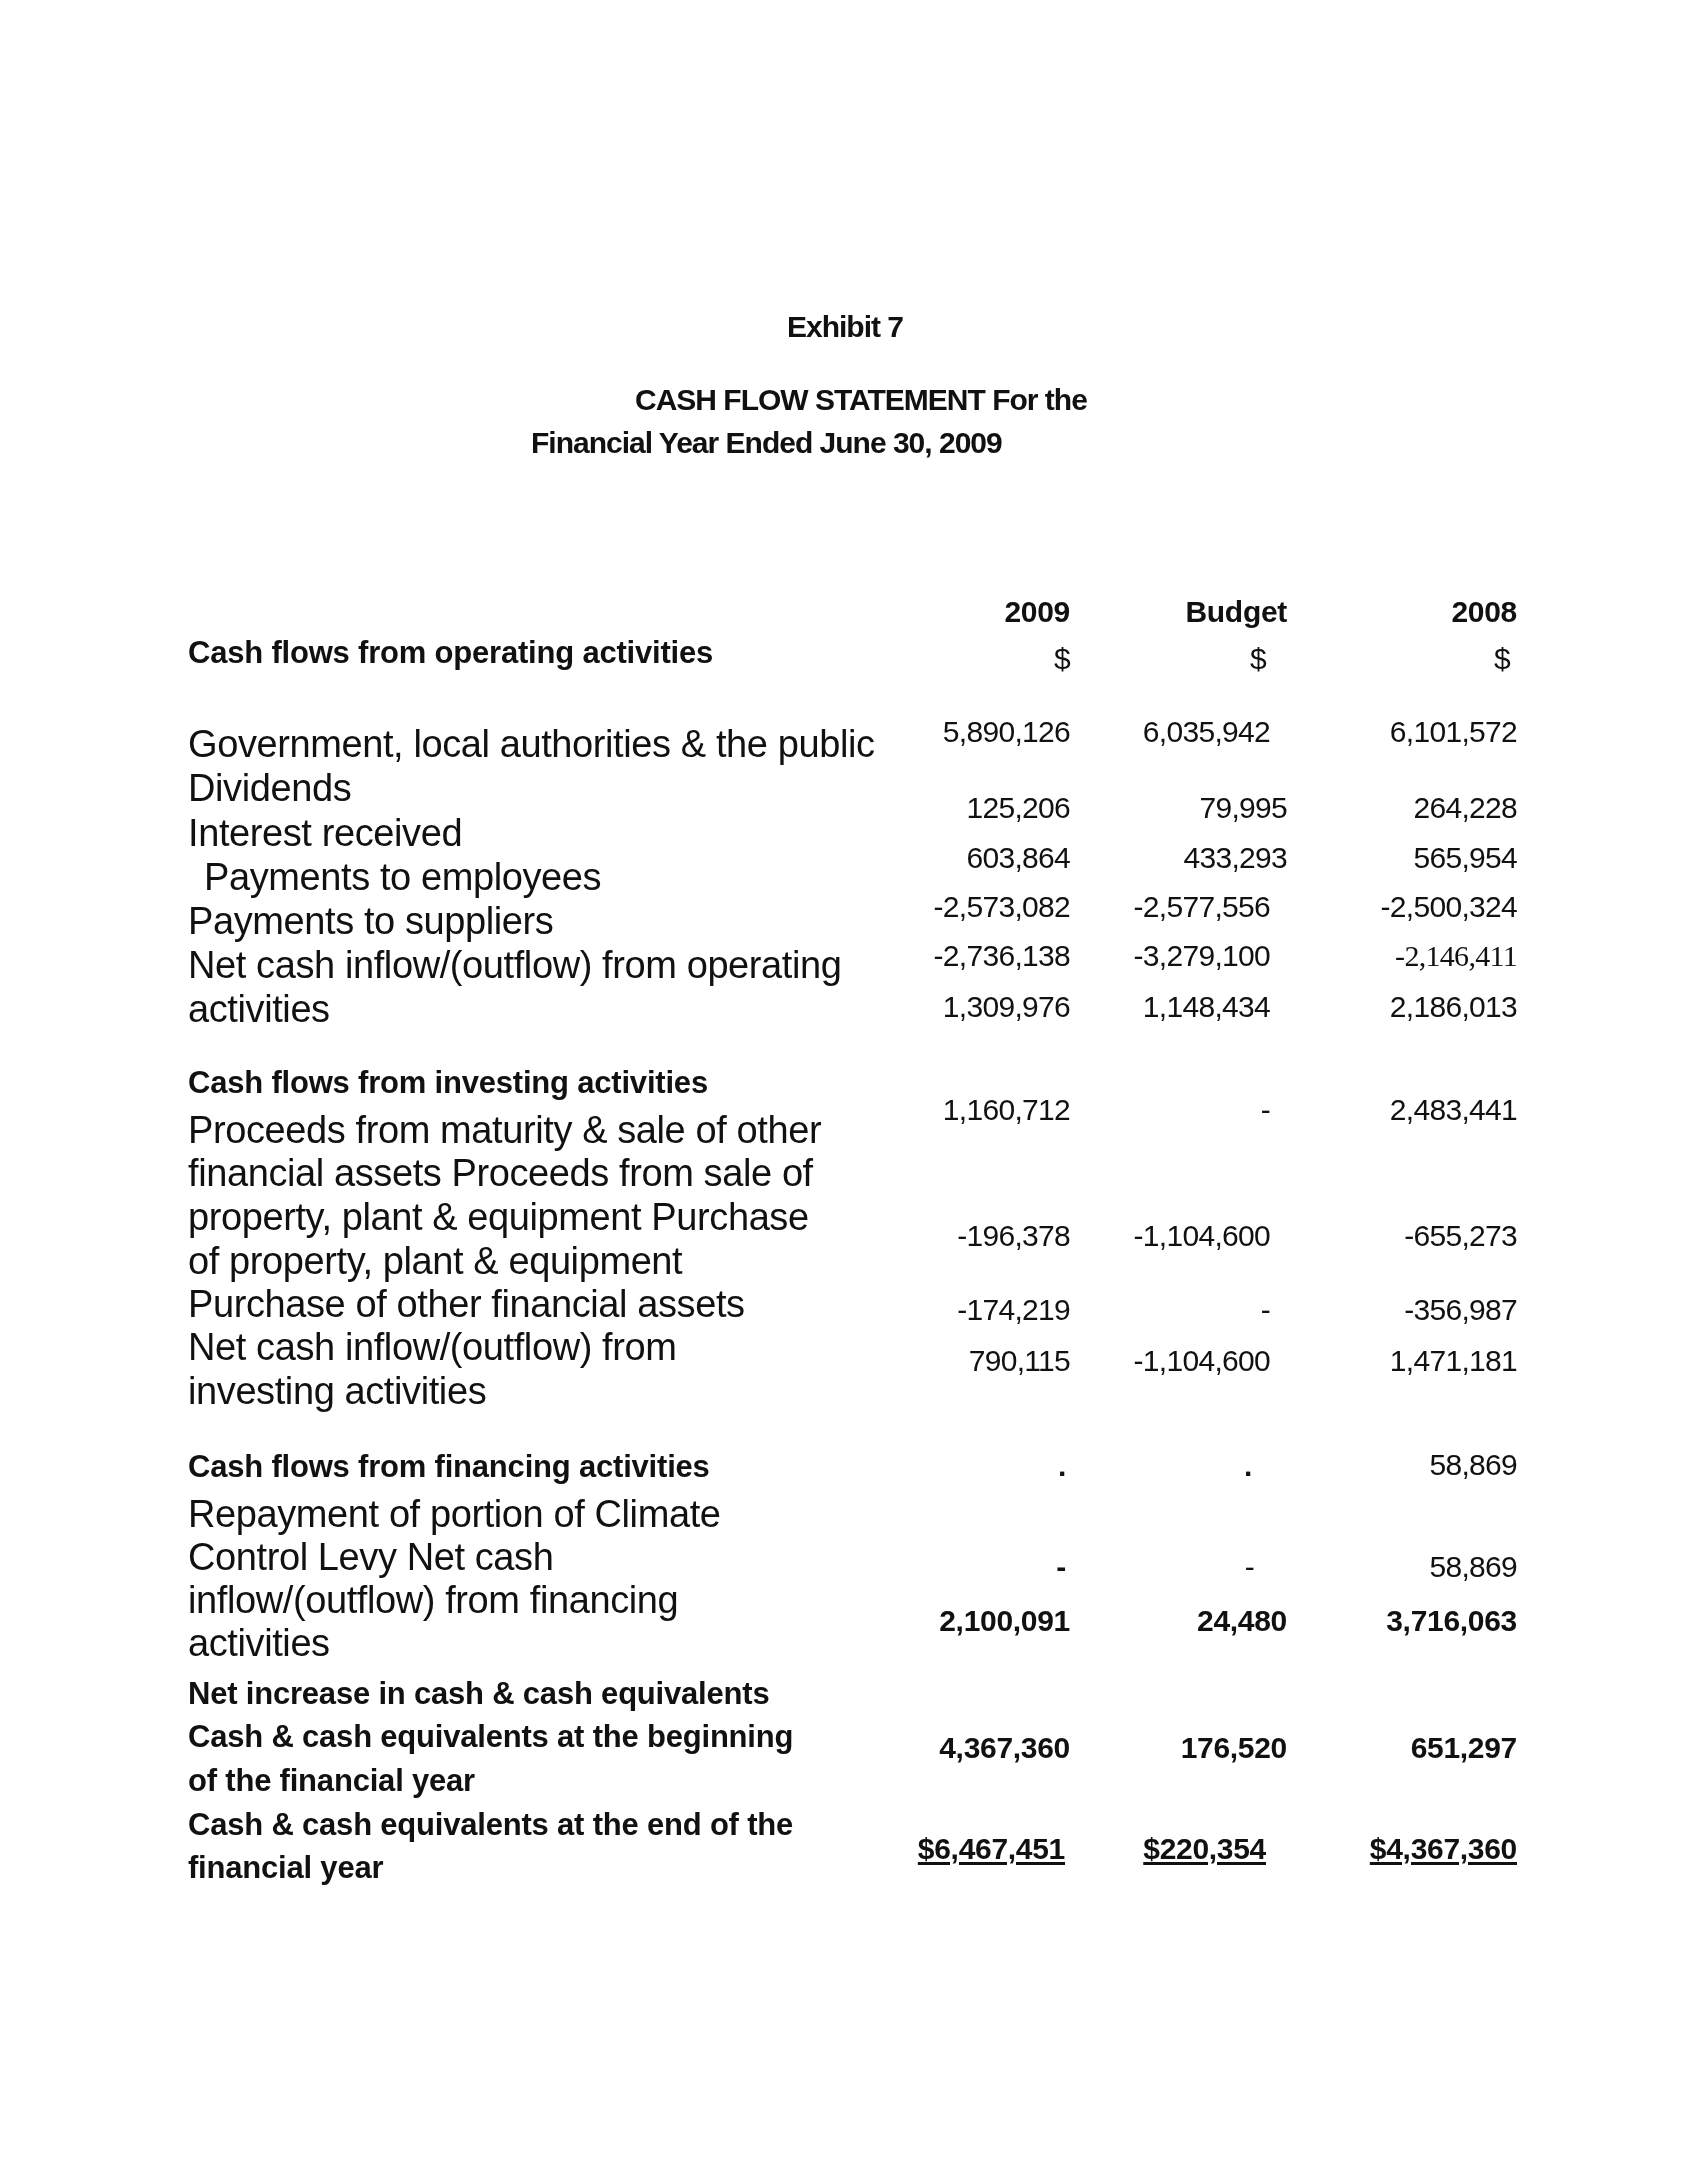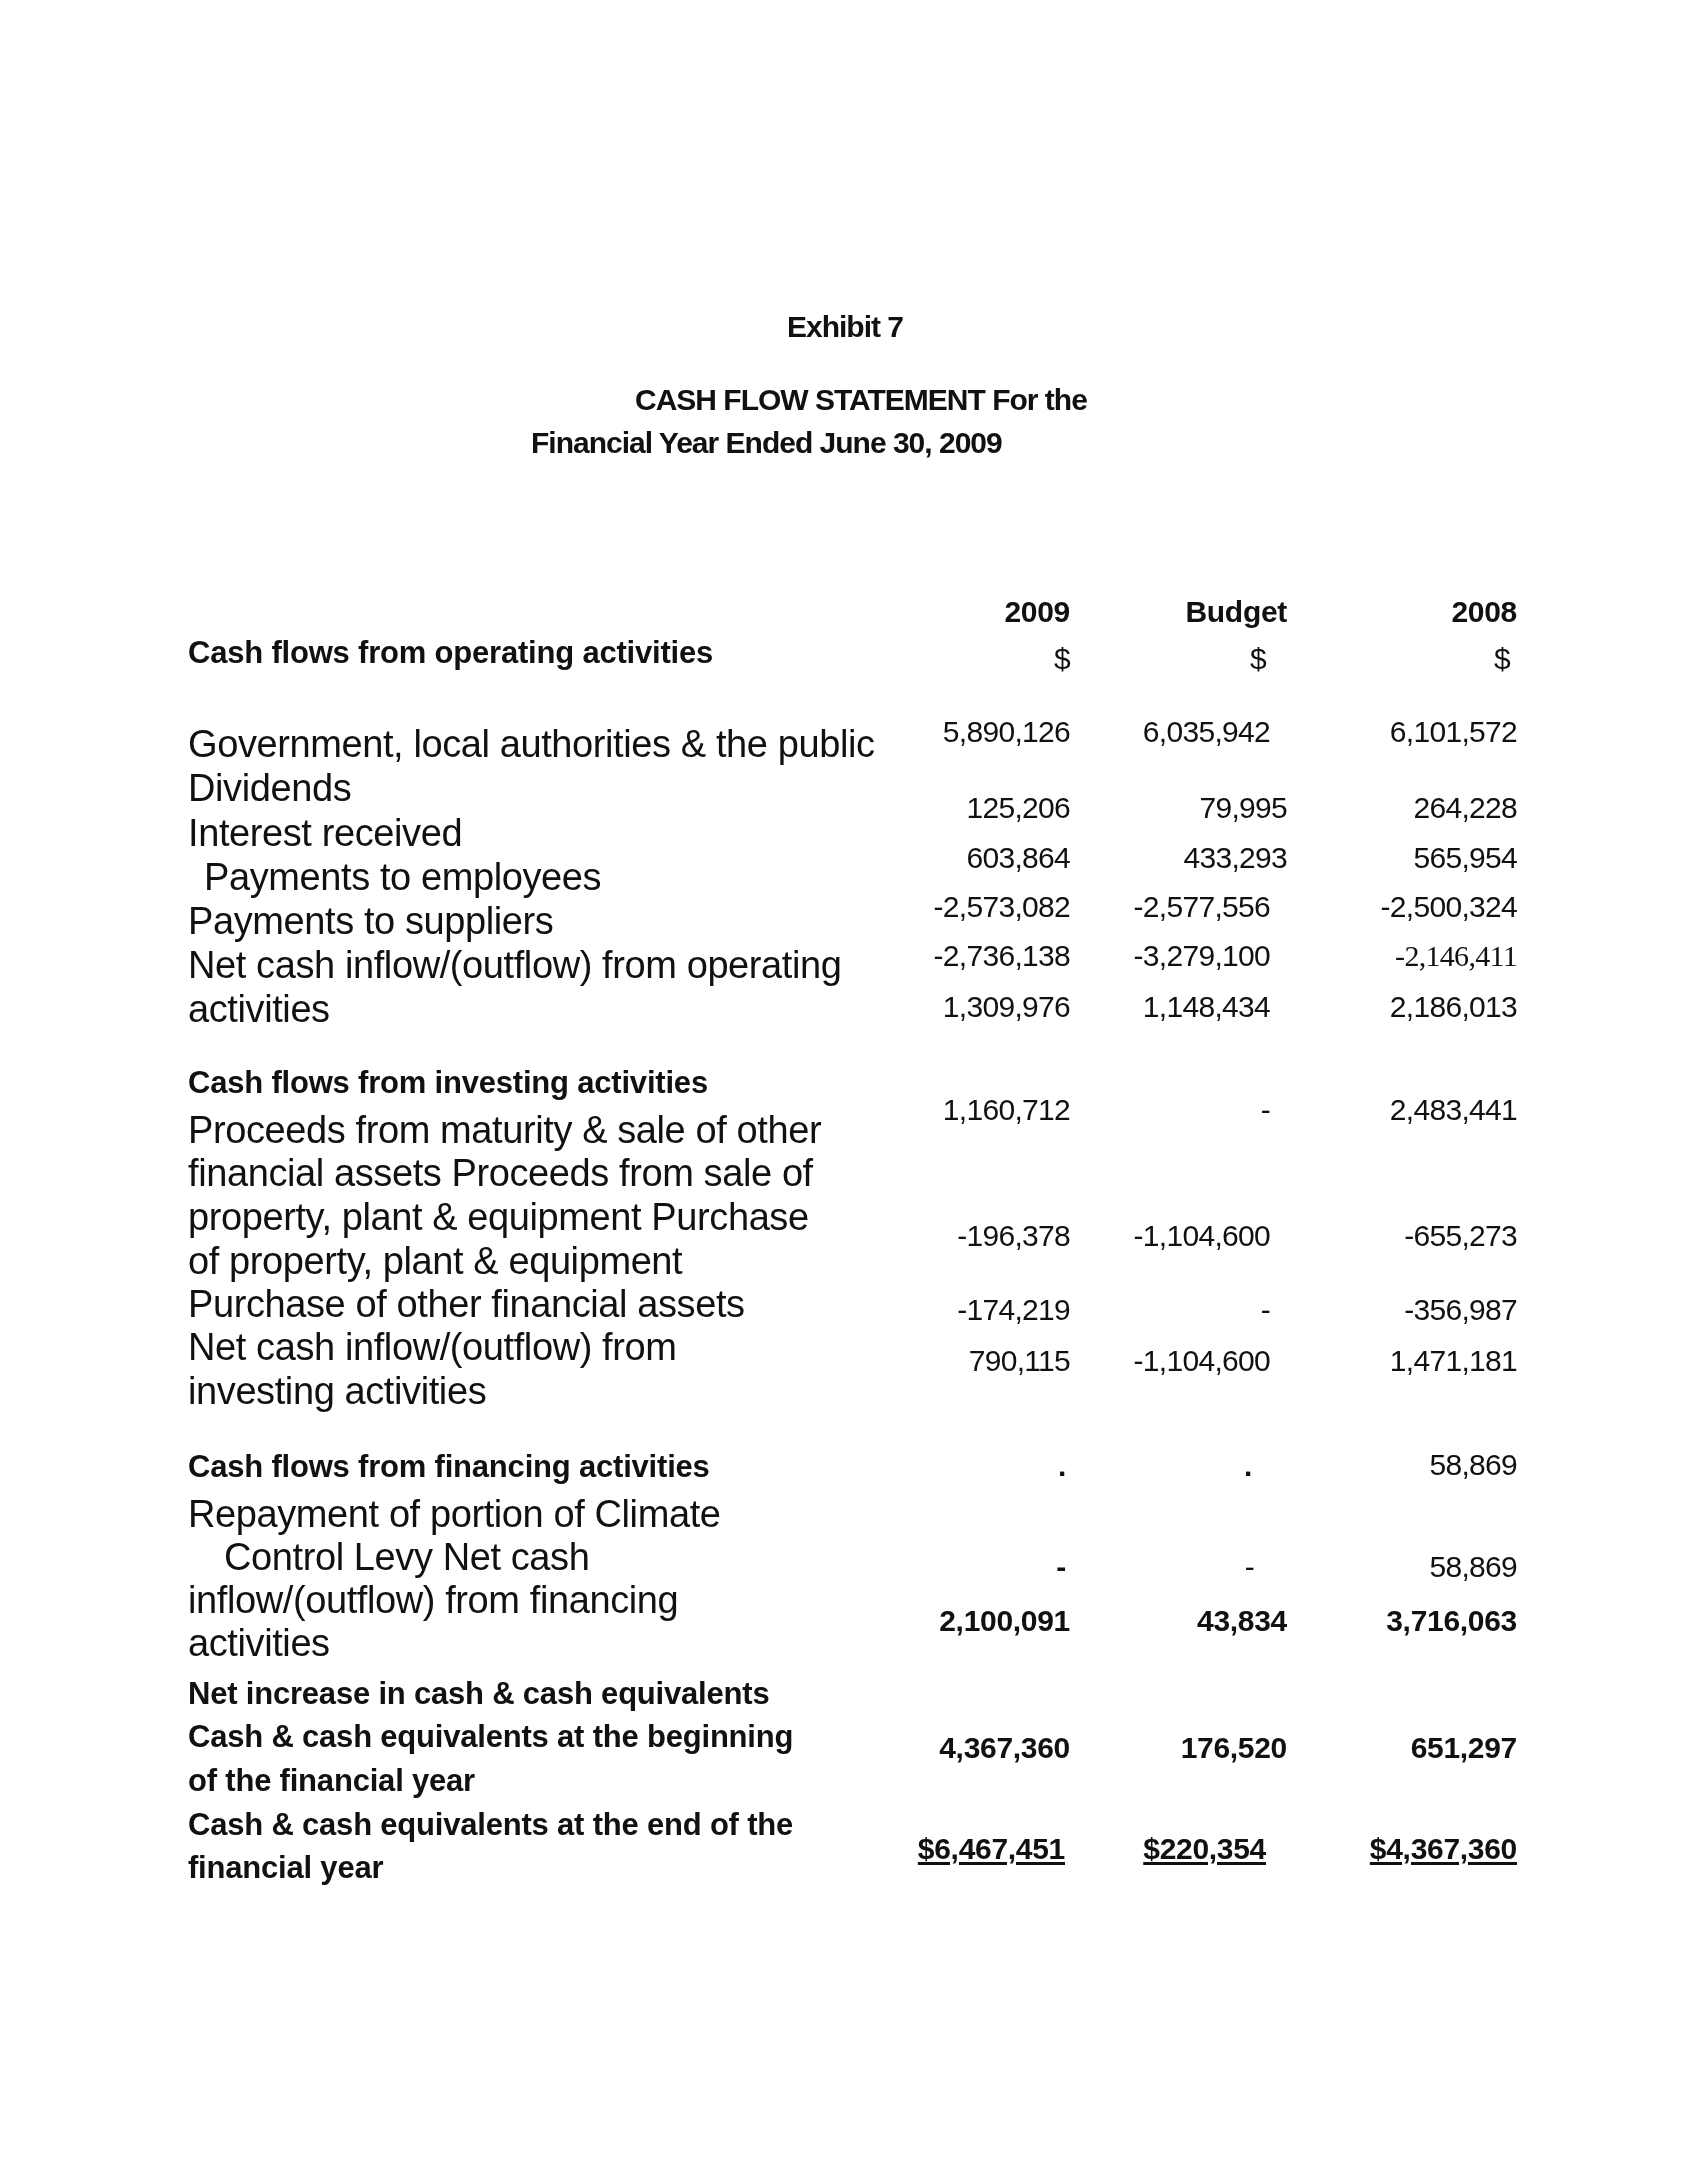--- a/index.html
+++ b/index.html
@@ -90,21 +90,21 @@
   <div class="t num c2" style="top:1295px;">-</div>
   <div class="t num c3" style="top:1295px;">-356,987</div>
 
   <div class="t num c1" style="top:1346px;">790,115</div>
   <div class="t num c2" style="top:1346px;">-1,104,600</div>
   <div class="t num c3" style="top:1346px;">1,471,181</div>
 </div>
 
 <div class="t lblb" style="left:188px; top:1451px;">Cash flows from financing activities</div>
 <div class="t lbl" style="left:188px; top:1495px;">Repayment of portion of Climate</div>
-<div class="t lbl" style="left:188px; top:1538px;margin-left:36px;">Control Levy Net cash</div>
+<div class="t lbl" style="left:188px; top:1538px;">Control Levy Net cash</div>
 <div class="t lbl" style="left:188px; top:1581px;">inflow/(outflow) from financing</div>
 <div class="t lbl" style="left:188px; top:1624px;">activities</div>
 
 <div>
   <div class="t numb c1" style="top:1451px; right:621px;">.</div>
   <div class="t numb c2" style="top:1451px; right:435px;">.</div>
   <div class="t num c3" style="top:1450px;">58,869</div>
 
   <div class="t numb c1" style="top:1552px; right:621px;">-</div>
   <div class="t num c2" style="top:1552px; right:433px;">-</div>
@@ -112,21 +112,21 @@
 </div>
 
 <div class="t lblb" style="left:188px; top:1678px;">Net increase in cash &amp; cash equivalents</div>
 <div class="t lblb" style="left:188px; top:1721px;">Cash &amp; cash equivalents at the beginning</div>
 <div class="t lblb" style="left:188px; top:1765px;">of the financial year</div>
 <div class="t lblb" style="left:188px; top:1809px;">Cash &amp; cash equivalents at the end of the</div>
 <div class="t lblb" style="left:188px; top:1852px;">financial year</div>
 
 <div>
   <div class="t numb c1" style="top:1606px;">2,100,091</div>
-  <div class="t numb c2b" style="top:1606px;">43,834</div>
+  <div class="t numb c2b" style="top:1606px;">24,480</div>
   <div class="t numb c3" style="top:1606px;">3,716,063</div>
 
   <div class="t numb c1" style="top:1733px;">4,367,360</div>
   <div class="t numb c2b" style="top:1733px;">176,520</div>
   <div class="t numb c3" style="top:1733px;">651,297</div>
 
   <div class="t numb ul" style="top:1834px; right:622px;">$6,467,451</div>
   <div class="t numb ul" style="top:1834px; right:421px;">$220,354</div>
   <div class="t numb ul" style="top:1834px; right:170px;text-align:center;">$4,367,360</div>
 </div>

